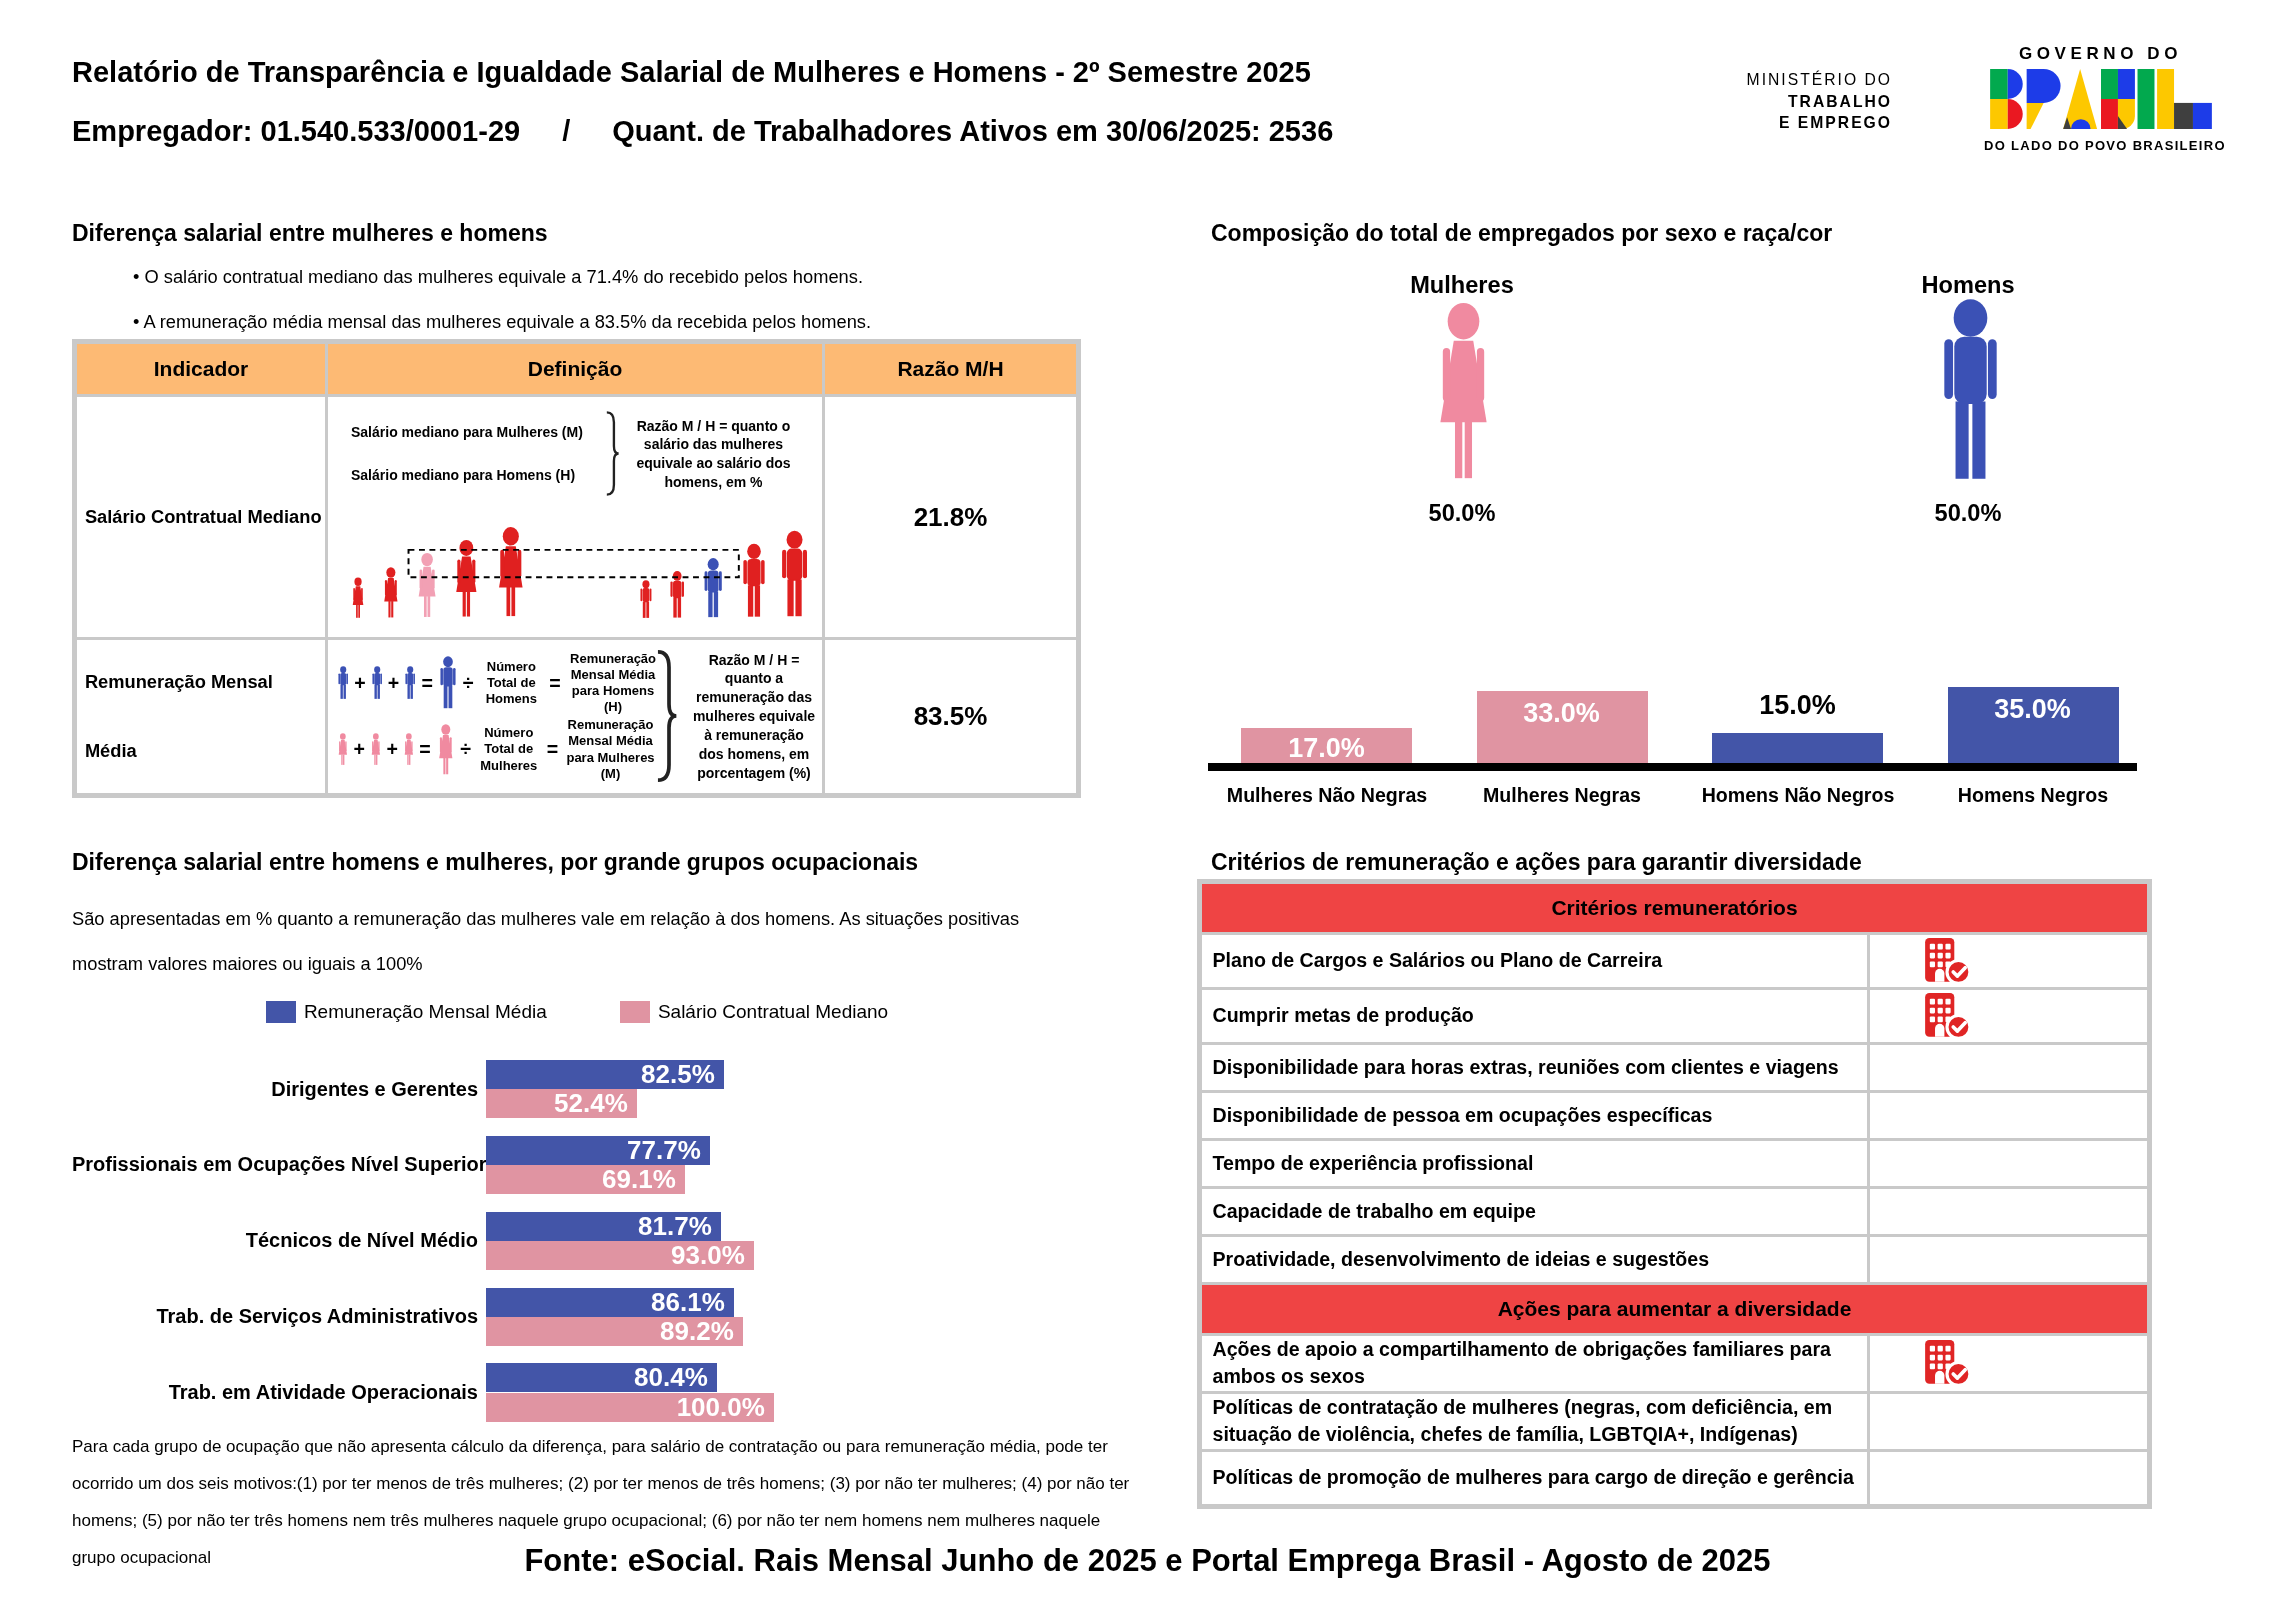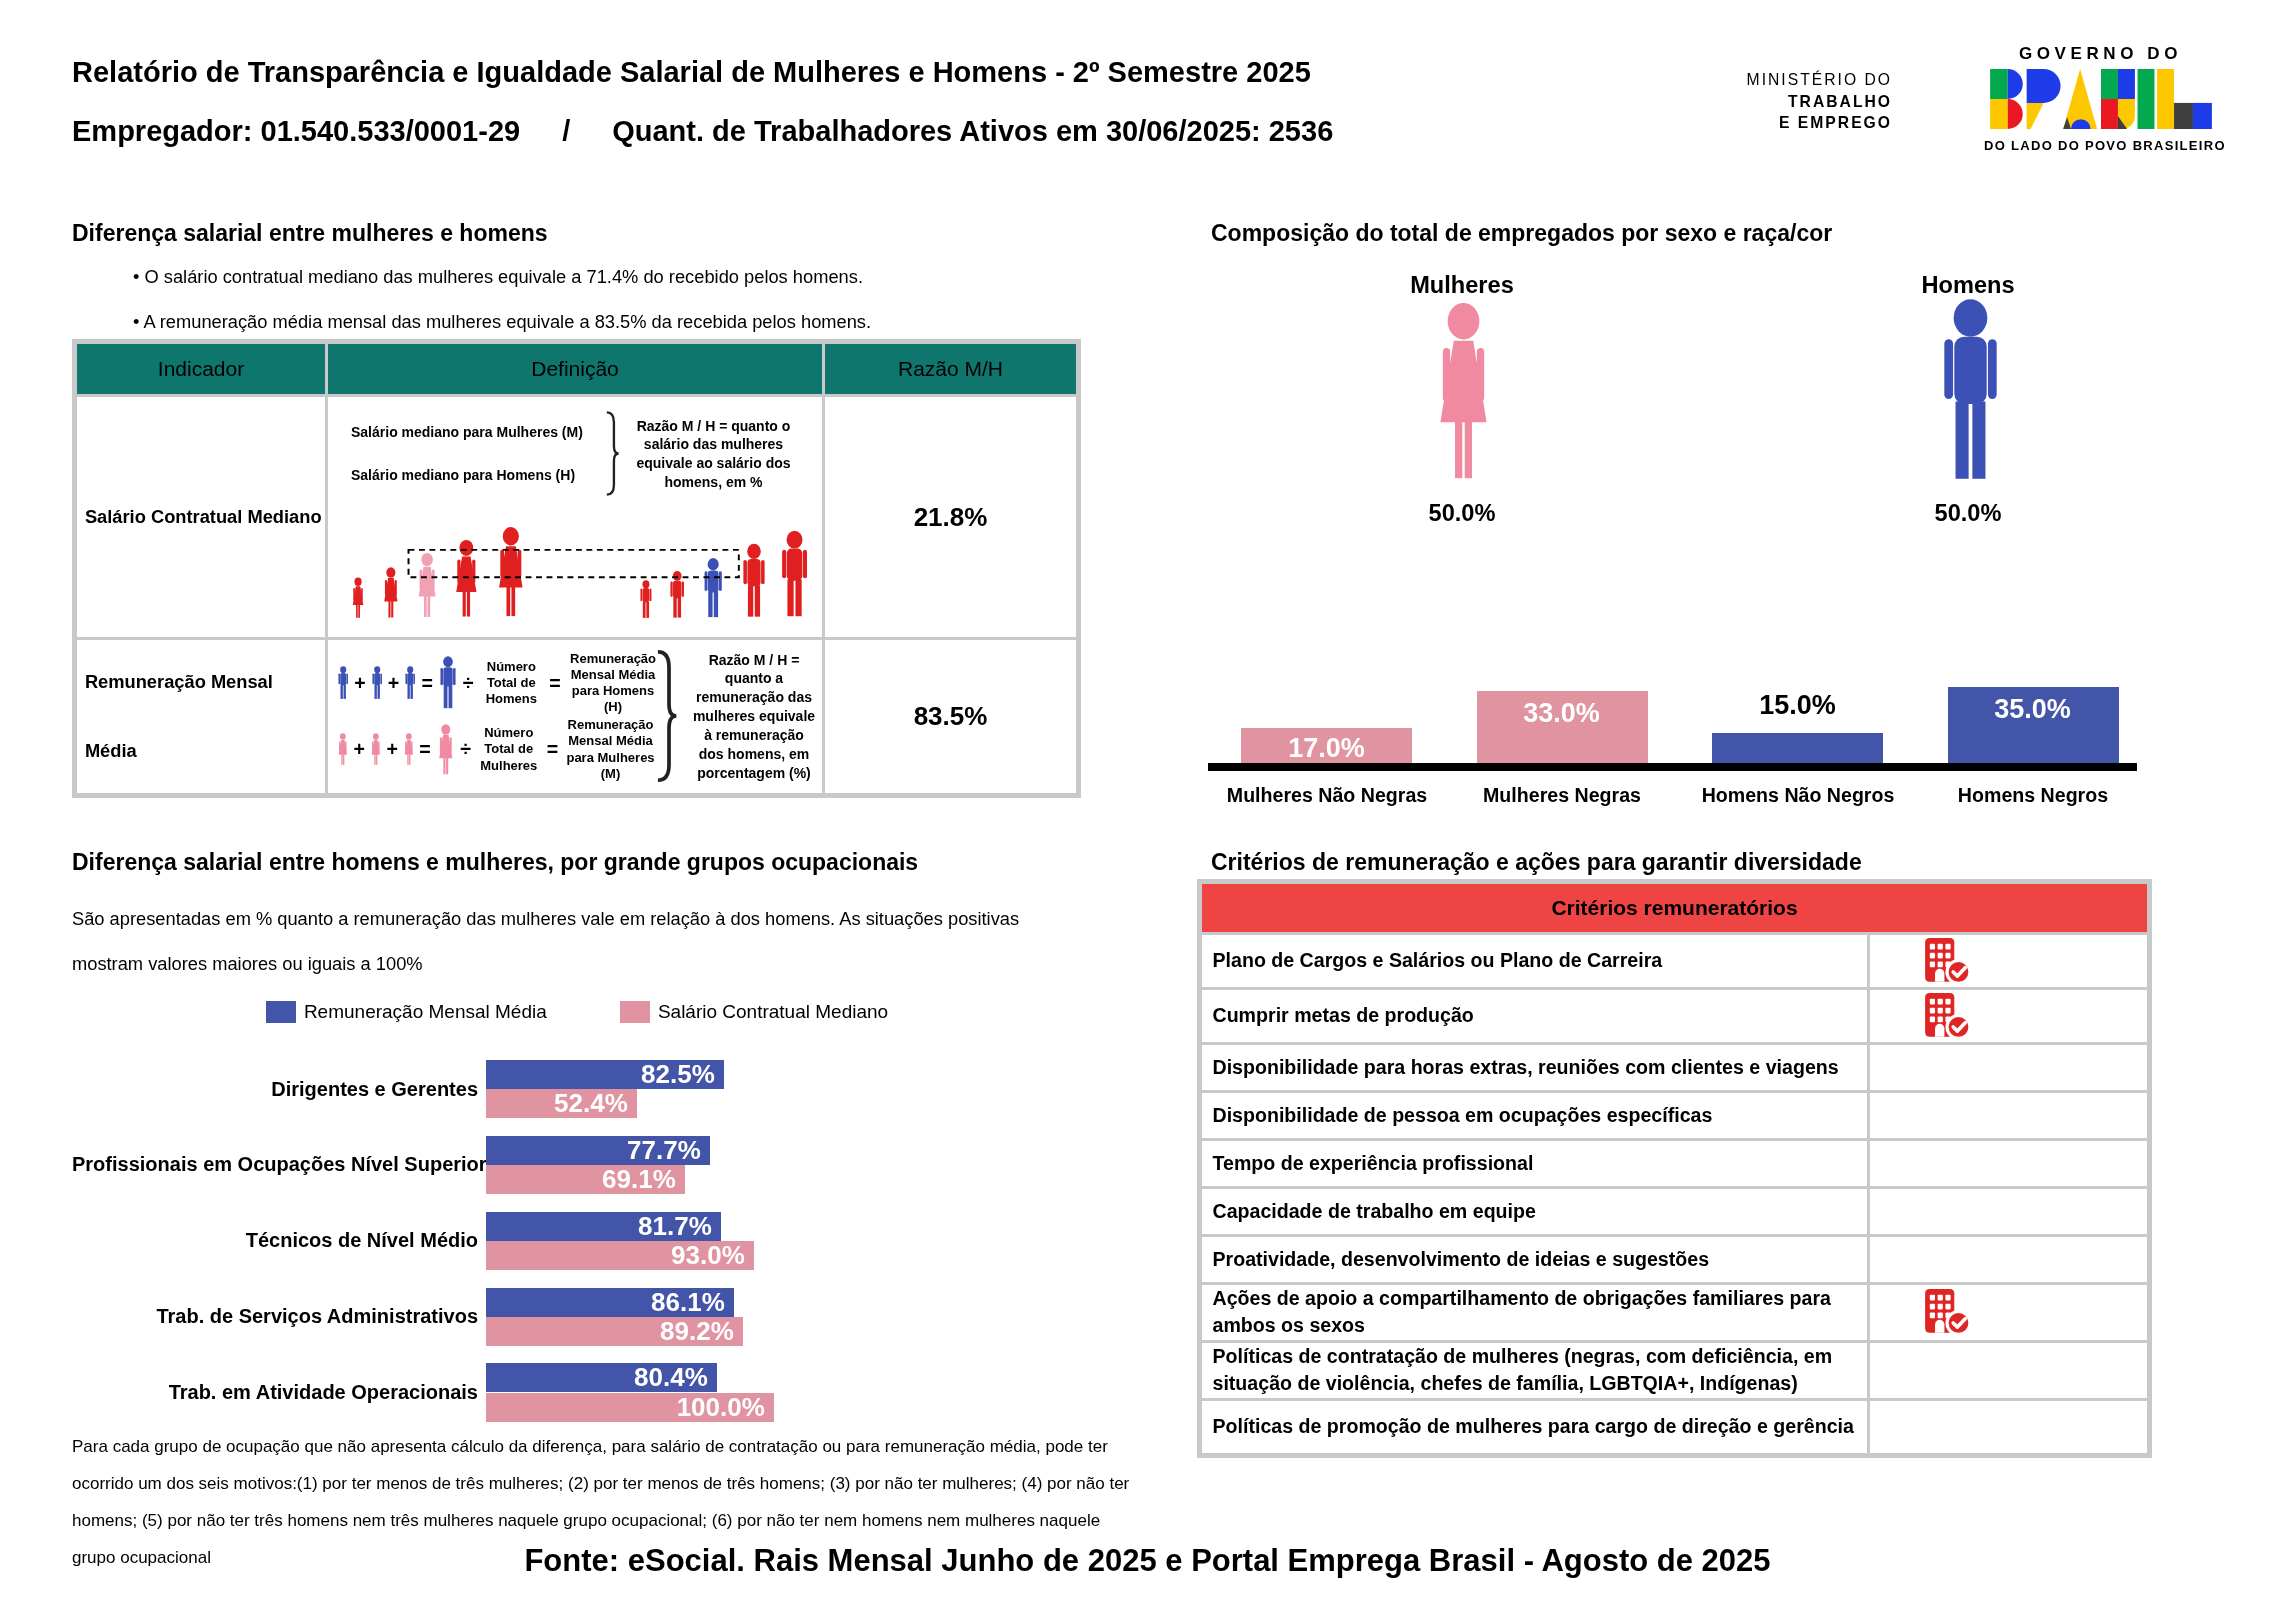--- a/index.html
+++ b/index.html
@@ -22,21 +22,21 @@
   #gov .gtag{font-size:13px;font-weight:bold;letter-spacing:1.3px;margin-top:6.5px;white-space:nowrap;}
 
   
   .sech{font-size:23px;font-weight:bold;white-space:nowrap;}
 
   
   .bullet{font-size:18.3px;white-space:nowrap;}
   #tbl1{left:72px;top:339px;border-collapse:collapse;table-layout:fixed;}
   #tbl1,#tbl2{border:5.2px solid #c9c9c9;}
   #tbl1 th,#tbl1 td,#tbl2 th,#tbl2 td{border:3.3px solid #c9c9c9;}
-  #tbl1 th{background:#0f766e;font-size:21px;font-weight:normal;height:48px;}
+  #tbl1 th{background:#fdba74;font-size:21px;font-weight:bold;height:48px;}
   #tbl1 td.ind{font-size:18.3px;font-weight:bold;padding-left:7.9px;vertical-align:middle;}
   #tbl1 td.ratio{font-size:26px;font-weight:bold;text-align:center;vertical-align:middle;}
   #tbl1 td.def{position:relative;padding:0;}
   .deftxt{font-size:14px;font-weight:bold;line-height:1.35;}
   .brace-sm{left:274px;top:14.4px;}
   .note1{left:302px;top:19.6px;width:167px;}
   .figrow{left:6.5px;top:111px;}
   .frow{display:flex;align-items:center;gap:3.9px;}
   .frow .sym{font-size:19.6px;font-weight:bold;}
   .frow .cnt{width:68px;font-size:13px;font-weight:bold;text-align:center;line-height:1.25;}
@@ -383,20 +383,23 @@
       <td class="ico"></td>
     </tr>
     <tr class="r">
       <td class="lbl">Capacidade de trabalho em equipe</td>
       <td class="ico"></td>
     </tr>
     <tr class="r">
       <td class="lbl">Proatividade, desenvolvimento de ideias e sugestões</td>
       <td class="ico"></td>
     </tr>
+    <tr>
+          <th colspan="2">Ações para aumentar a diversidade</th>
+        </tr>
     <tr class="r2">
       <td class="lbl">Ações de apoio a compartilhamento de obrigações familiares para ambos os sexos</td>
       <td class="ico">
             <svg width="50" height="50" viewBox="0 0 96 96" fill="#e02525">
               <use href="#bldg"></use>
             </svg>
           </td>
     </tr>
     <tr class="r2">
       <td class="lbl">Políticas de contratação de mulheres (negras, com deficiência, em situação de violência, chefes de família, LGBTQIA+, Indígenas)</td>

